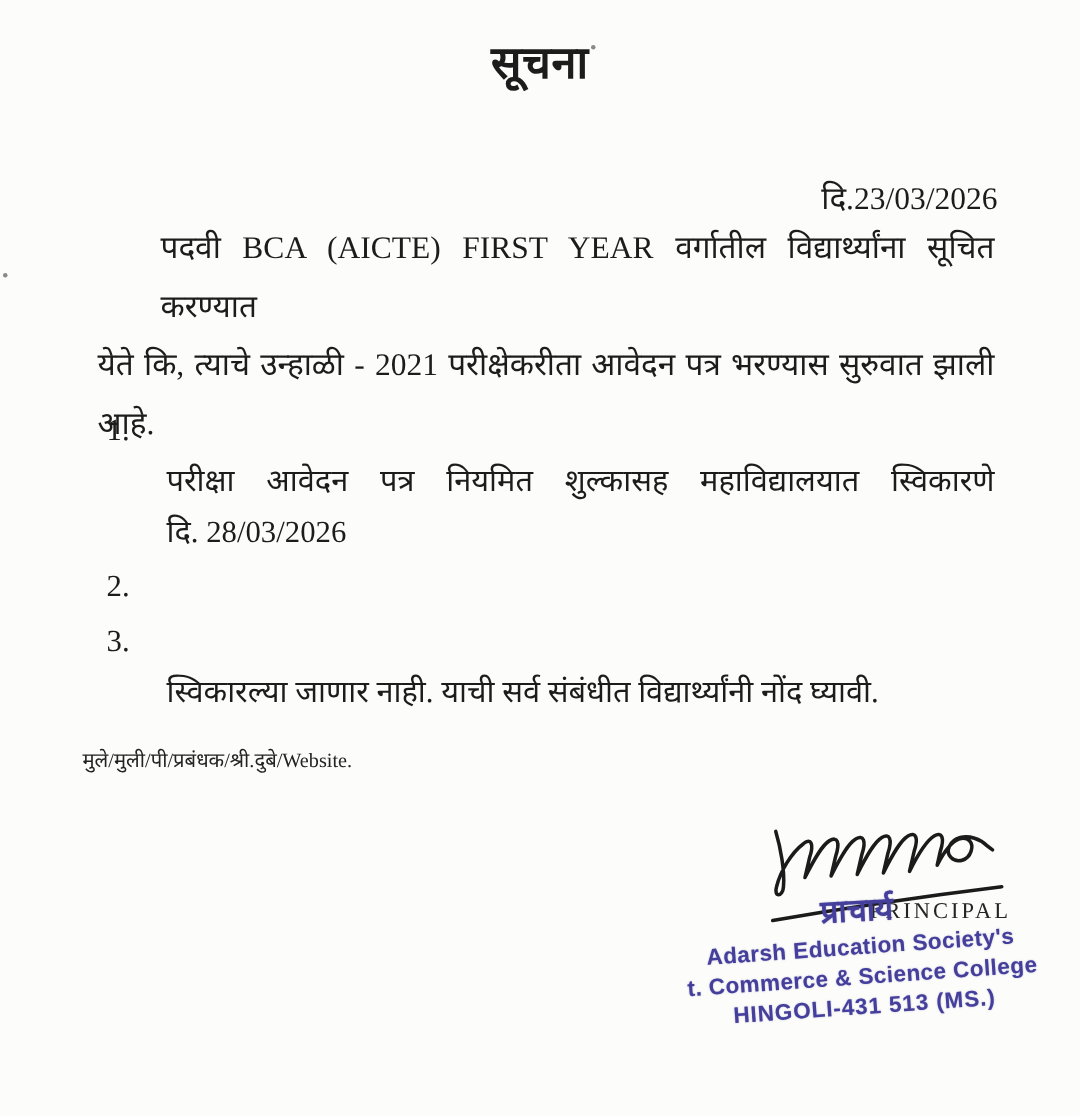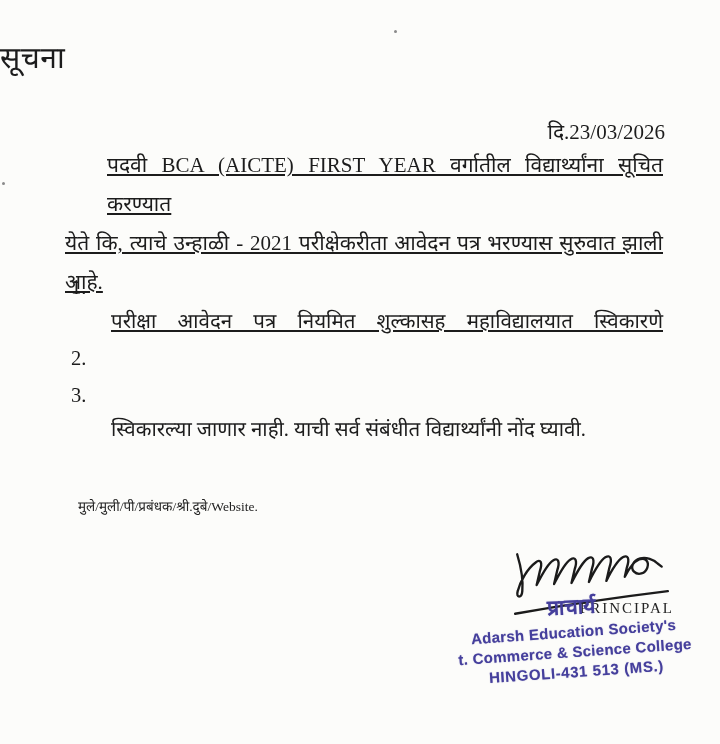--- a/index.html
+++ b/index.html
@@ -7,49 +7,49 @@
     width:720px;height:744px;
     background:#fcfcfa;
     position:relative;
     font-family:"Liberation Serif","DejaVu Serif",serif;
     color:#1c1c1c;
     overflow:hidden;
   }
   .page{position:absolute;inset:0;}
 
   .title{
-    position:absolute;top:36px;left:0;width:100%;
-    font-size:30px;font-weight:normal;
+    position:absolute;top:20px;left:0;width:100%;
+    text-align:center;font-size:30px;font-weight:bold;
     letter-spacing:0.5px;
   }
   .date{
     position:absolute;top:80px;right:55px;
     font-size:21px;
     margin-top:37px;
   }
 
   .para{
     position:absolute;top:146px;left:65px;right:57px;
     font-size:21px;line-height:39px;
   }
   .para .line{white-space:normal;}
   .indent{padding-left:42px;}
-  .stretch{text-align:justify;text-align-last:justify;text-decoration:underline;}
+  .stretch{text-align:justify;text-align-last:justify;}
 
   .list{
     position:absolute;top:271px;left:65px;right:57px;
     font-size:20.5px;line-height:33.5px;
   }
   .list-item{display:flex;margin-bottom:3px;}
   .list-num{width:46px;flex:0 0 46px;padding-left:6px;box-sizing:border-box;}
   .list-body{flex:1;margin-top:34px;}
 
   .footnote{
     position:absolute;top:497px;left:55px;
-    font-size:13.5px;color:#222;margin-left:23px;
+    font-size:13.5px;color:#222;
   }
 
   .sig-block{
     position:absolute;left:440px;top:542px;width:270px;height:160px;
   }
   .sig-svg{
     position:absolute;left:70px;top:6px;width:164px;height:72px;
   }
   .principal-row{
     position:absolute;top:58px;left:0;right:36px;
@@ -95,20 +95,21 @@
     <div class="line indent stretch">पदवी BCA (AICTE) FIRST YEAR वर्गातील विद्यार्थ्यांना सूचित करण्यात</div>
     <div class="line stretch">येते कि, त्याचे उन्हाळी - 2021 परीक्षेकरीता आवेदन पत्र भरण्यास सुरुवात झाली आहे.</div>
   </div>
 
   <div class="list">
 
     <div class="list-item">
       <div class="list-num">1.</div>
       <div class="list-body">
         <div class="stretch">परीक्षा आवेदन पत्र नियमित शुल्कासह महाविद्यालयात स्विकारणे</div>
+        <div>दि. 28/03/2026</div>
       </div>
     </div>
 
     <div class="list-item">
       <div class="list-num">2.</div>
       <div class="list-body">
       </div>
     </div>
 
     <div class="list-item">

